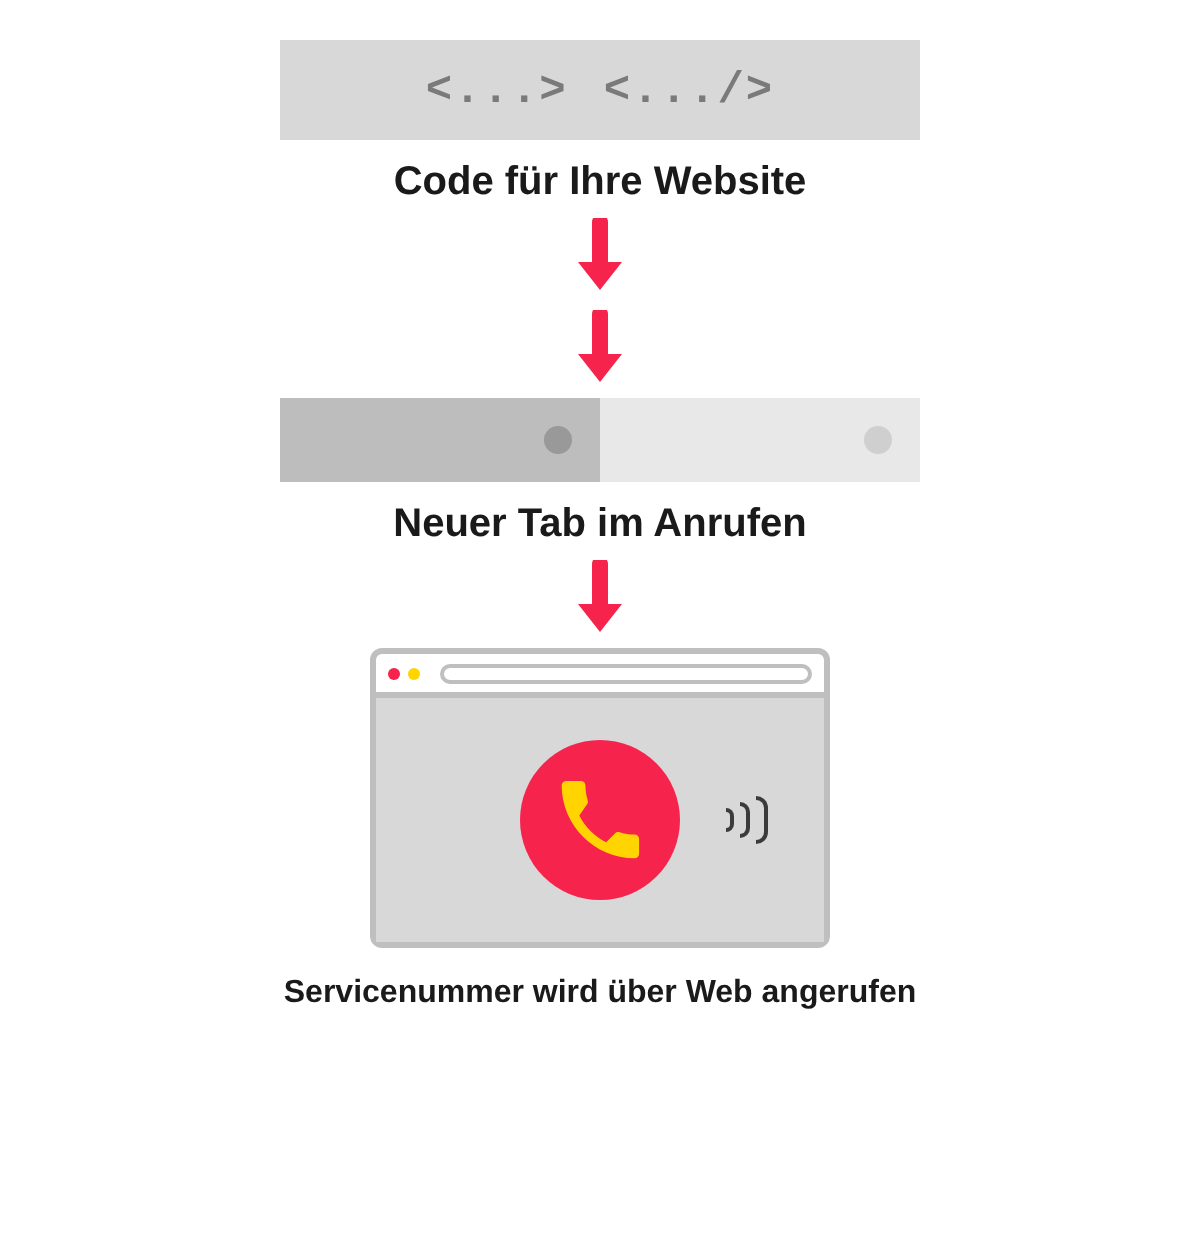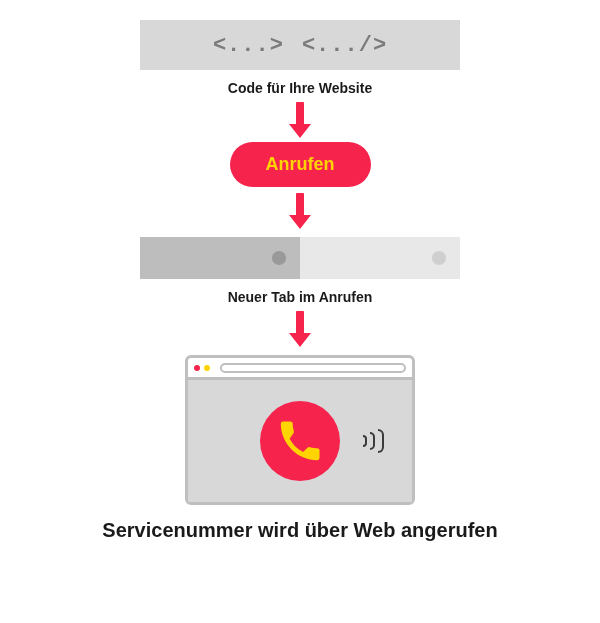--- a/index.html
+++ b/index.html
@@ -37,21 +37,21 @@
     gap: 18px;
     font-family: "Courier New", monospace;
     font-weight: 700;
     font-size: 22px;
     color: #7a7a7a;
     letter-spacing: 1px;
   }
   .caption {
     margin-top: 10px;
     font-weight: 700;
-    font-size: 14px;
+    font-size: 20px;
     text-align: center;
   }
 
   
   .arrow { margin: 6px 0 2px 0; }
 
   
   .call-btn {
     background: var(--pink);
     color: var(--yellow);
@@ -145,41 +145,40 @@
     border-top-right-radius: 20px;
     border-bottom-right-radius: 20px;
   }
   .sound span:nth-child(1){ width:4px; height:12px; }
   .sound span:nth-child(2){ width:5px; height:18px; }
   .sound span:nth-child(3){ width:6px; height:24px; }
 
   .final-caption {
     margin-top: 14px;
     font-weight: 700;
-    font-size: 20px;
+    font-size: 16px;
     text-align: right;
   }
 </style>
 </head>
 <body>
 
 <div class="stage">
 
   <div class="code-box">
     <span>&lt;...&gt;</span>
     <span>&lt;.../&gt;</span>
   </div>
   <div class="caption">Code für Ihre Website</div>
 
   <svg class="arrow" width="30" height="38">
     <line x1="15" y1="2" x2="15" y2="24" stroke="#f6234d" stroke-width="8" stroke-linecap="round"></line>
     <polygon points="4,22 26,22 15,36" fill="#f6234d"></polygon>
   </svg>
 
-  <button class="call-btn">Anrufen</button>
 
   <svg class="arrow" width="30" height="38">
     <line x1="15" y1="2" x2="15" y2="24" stroke="#f6234d" stroke-width="8" stroke-linecap="round"></line>
     <polygon points="4,22 26,22 15,36" fill="#f6234d"></polygon>
   </svg>
 
   <div class="tabs">
     <div class="tab left">
         <span class="dot"></span>
       </div>

